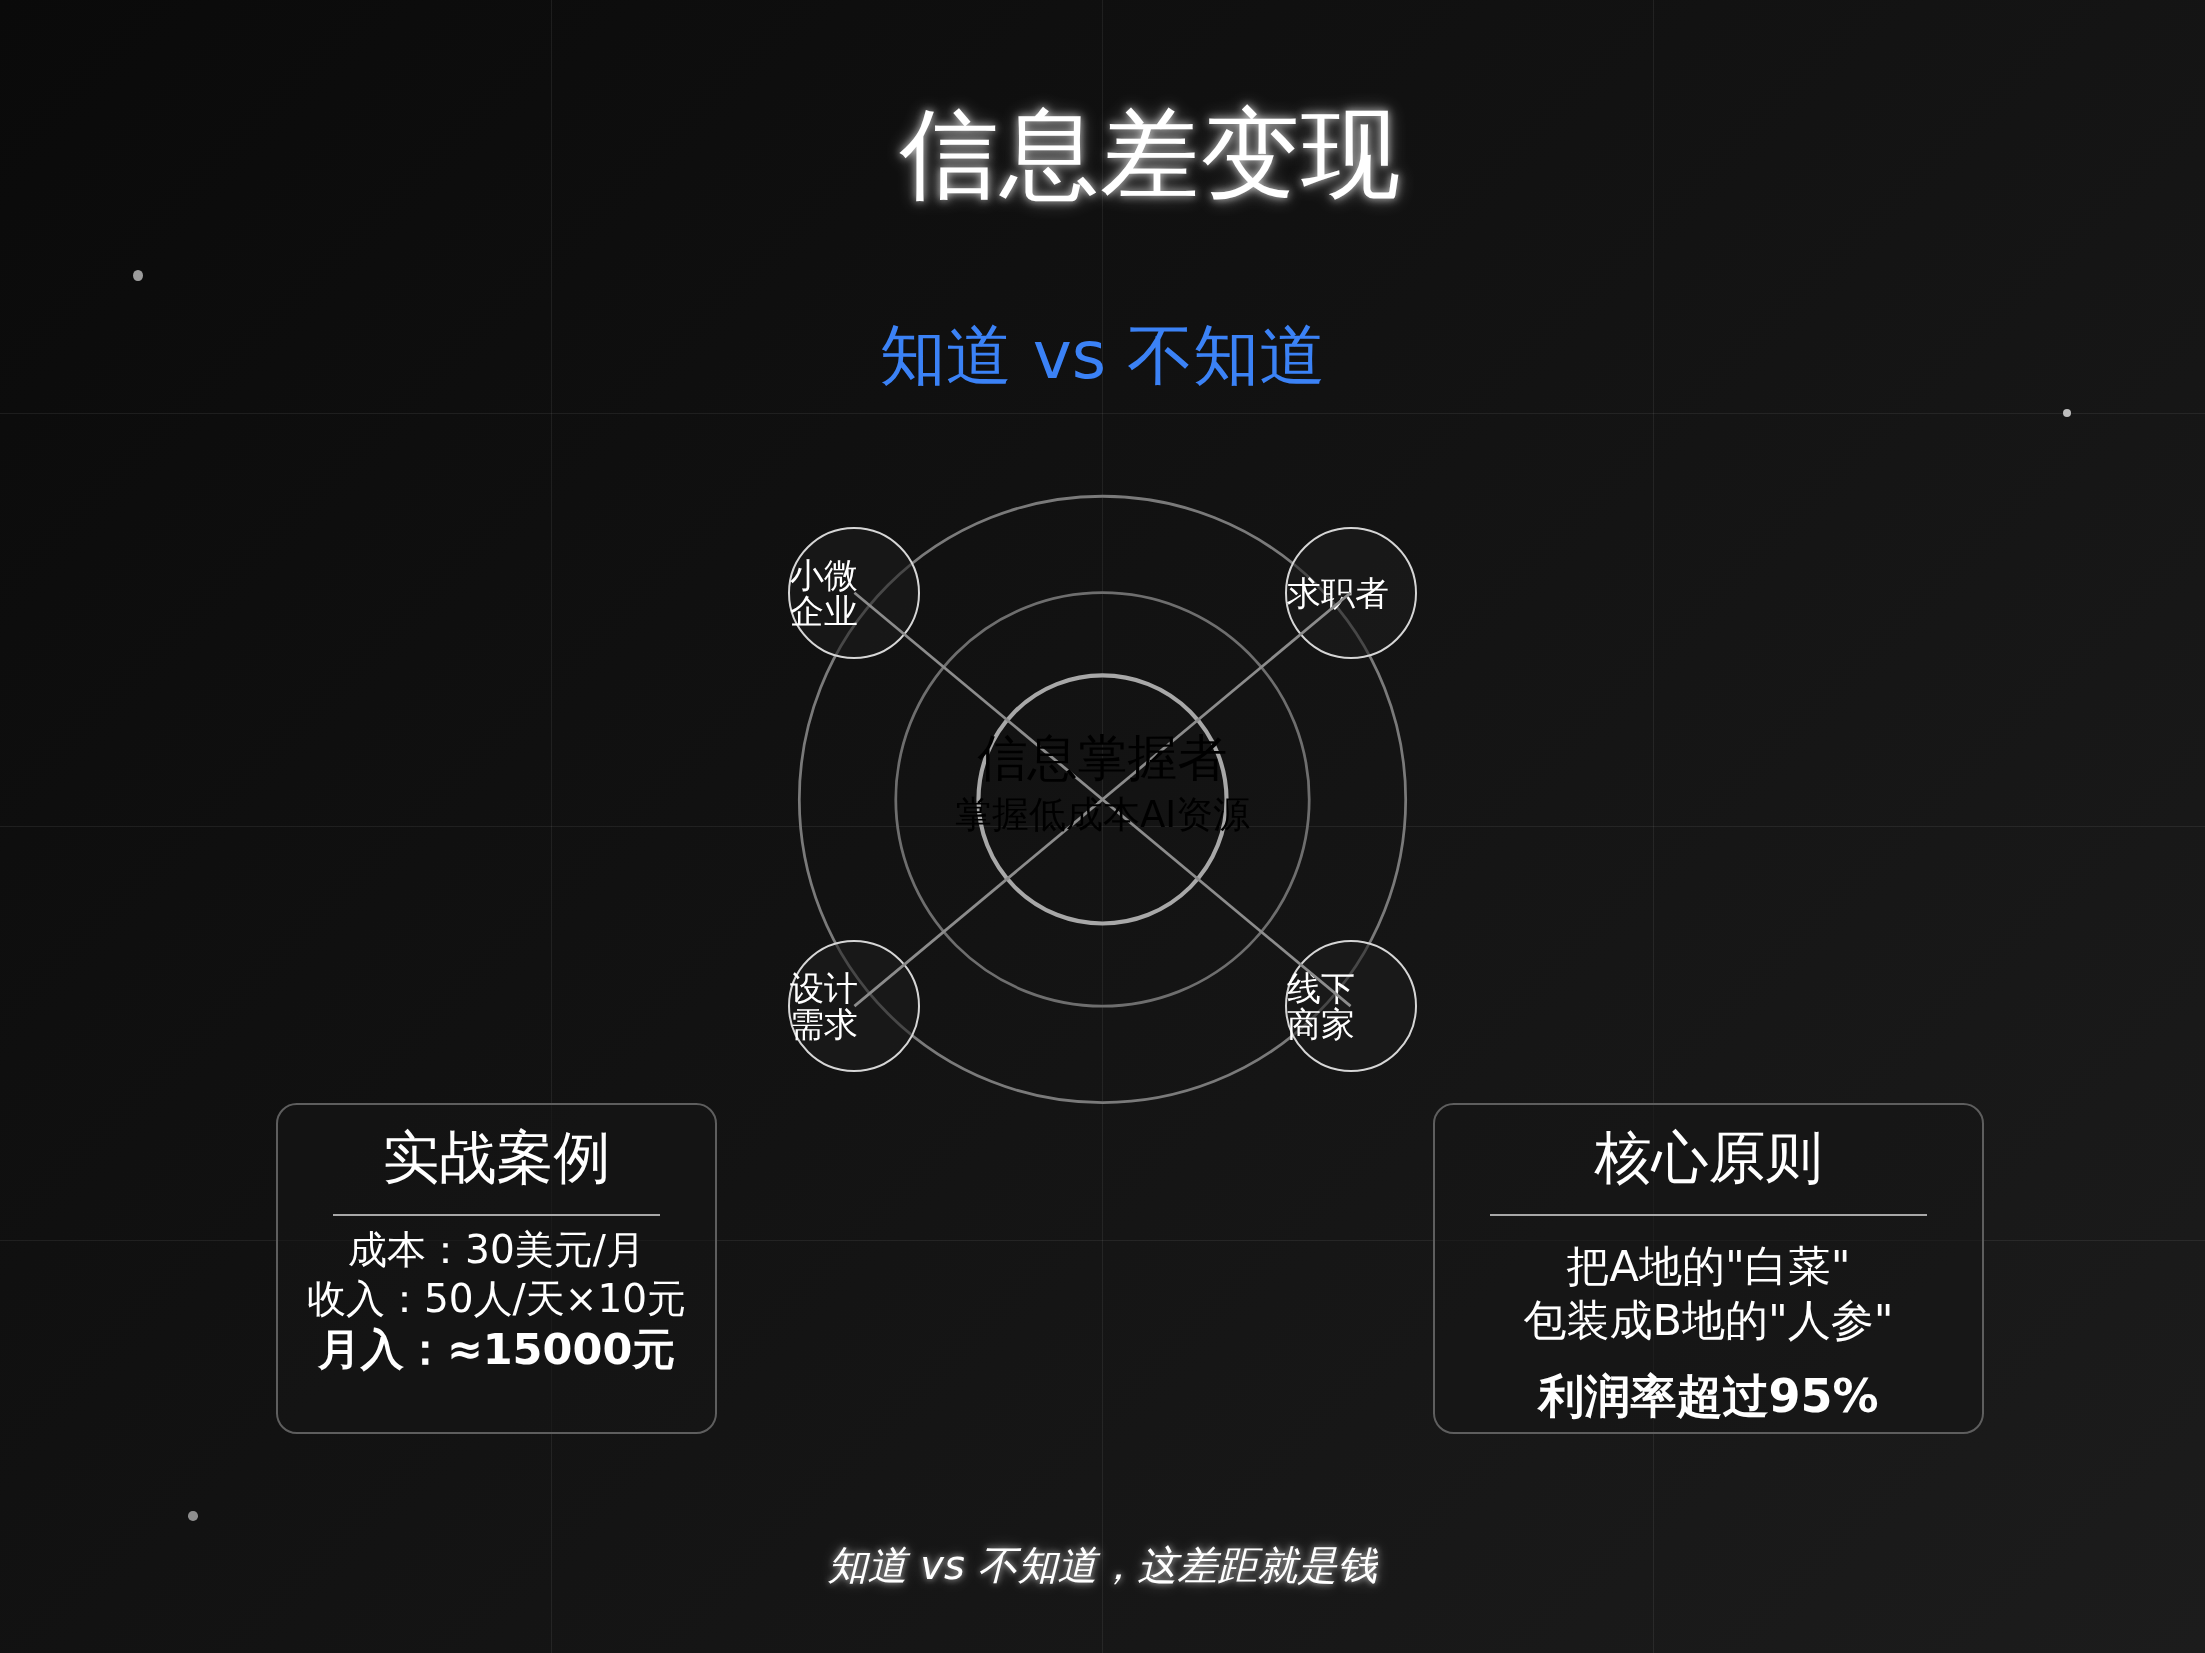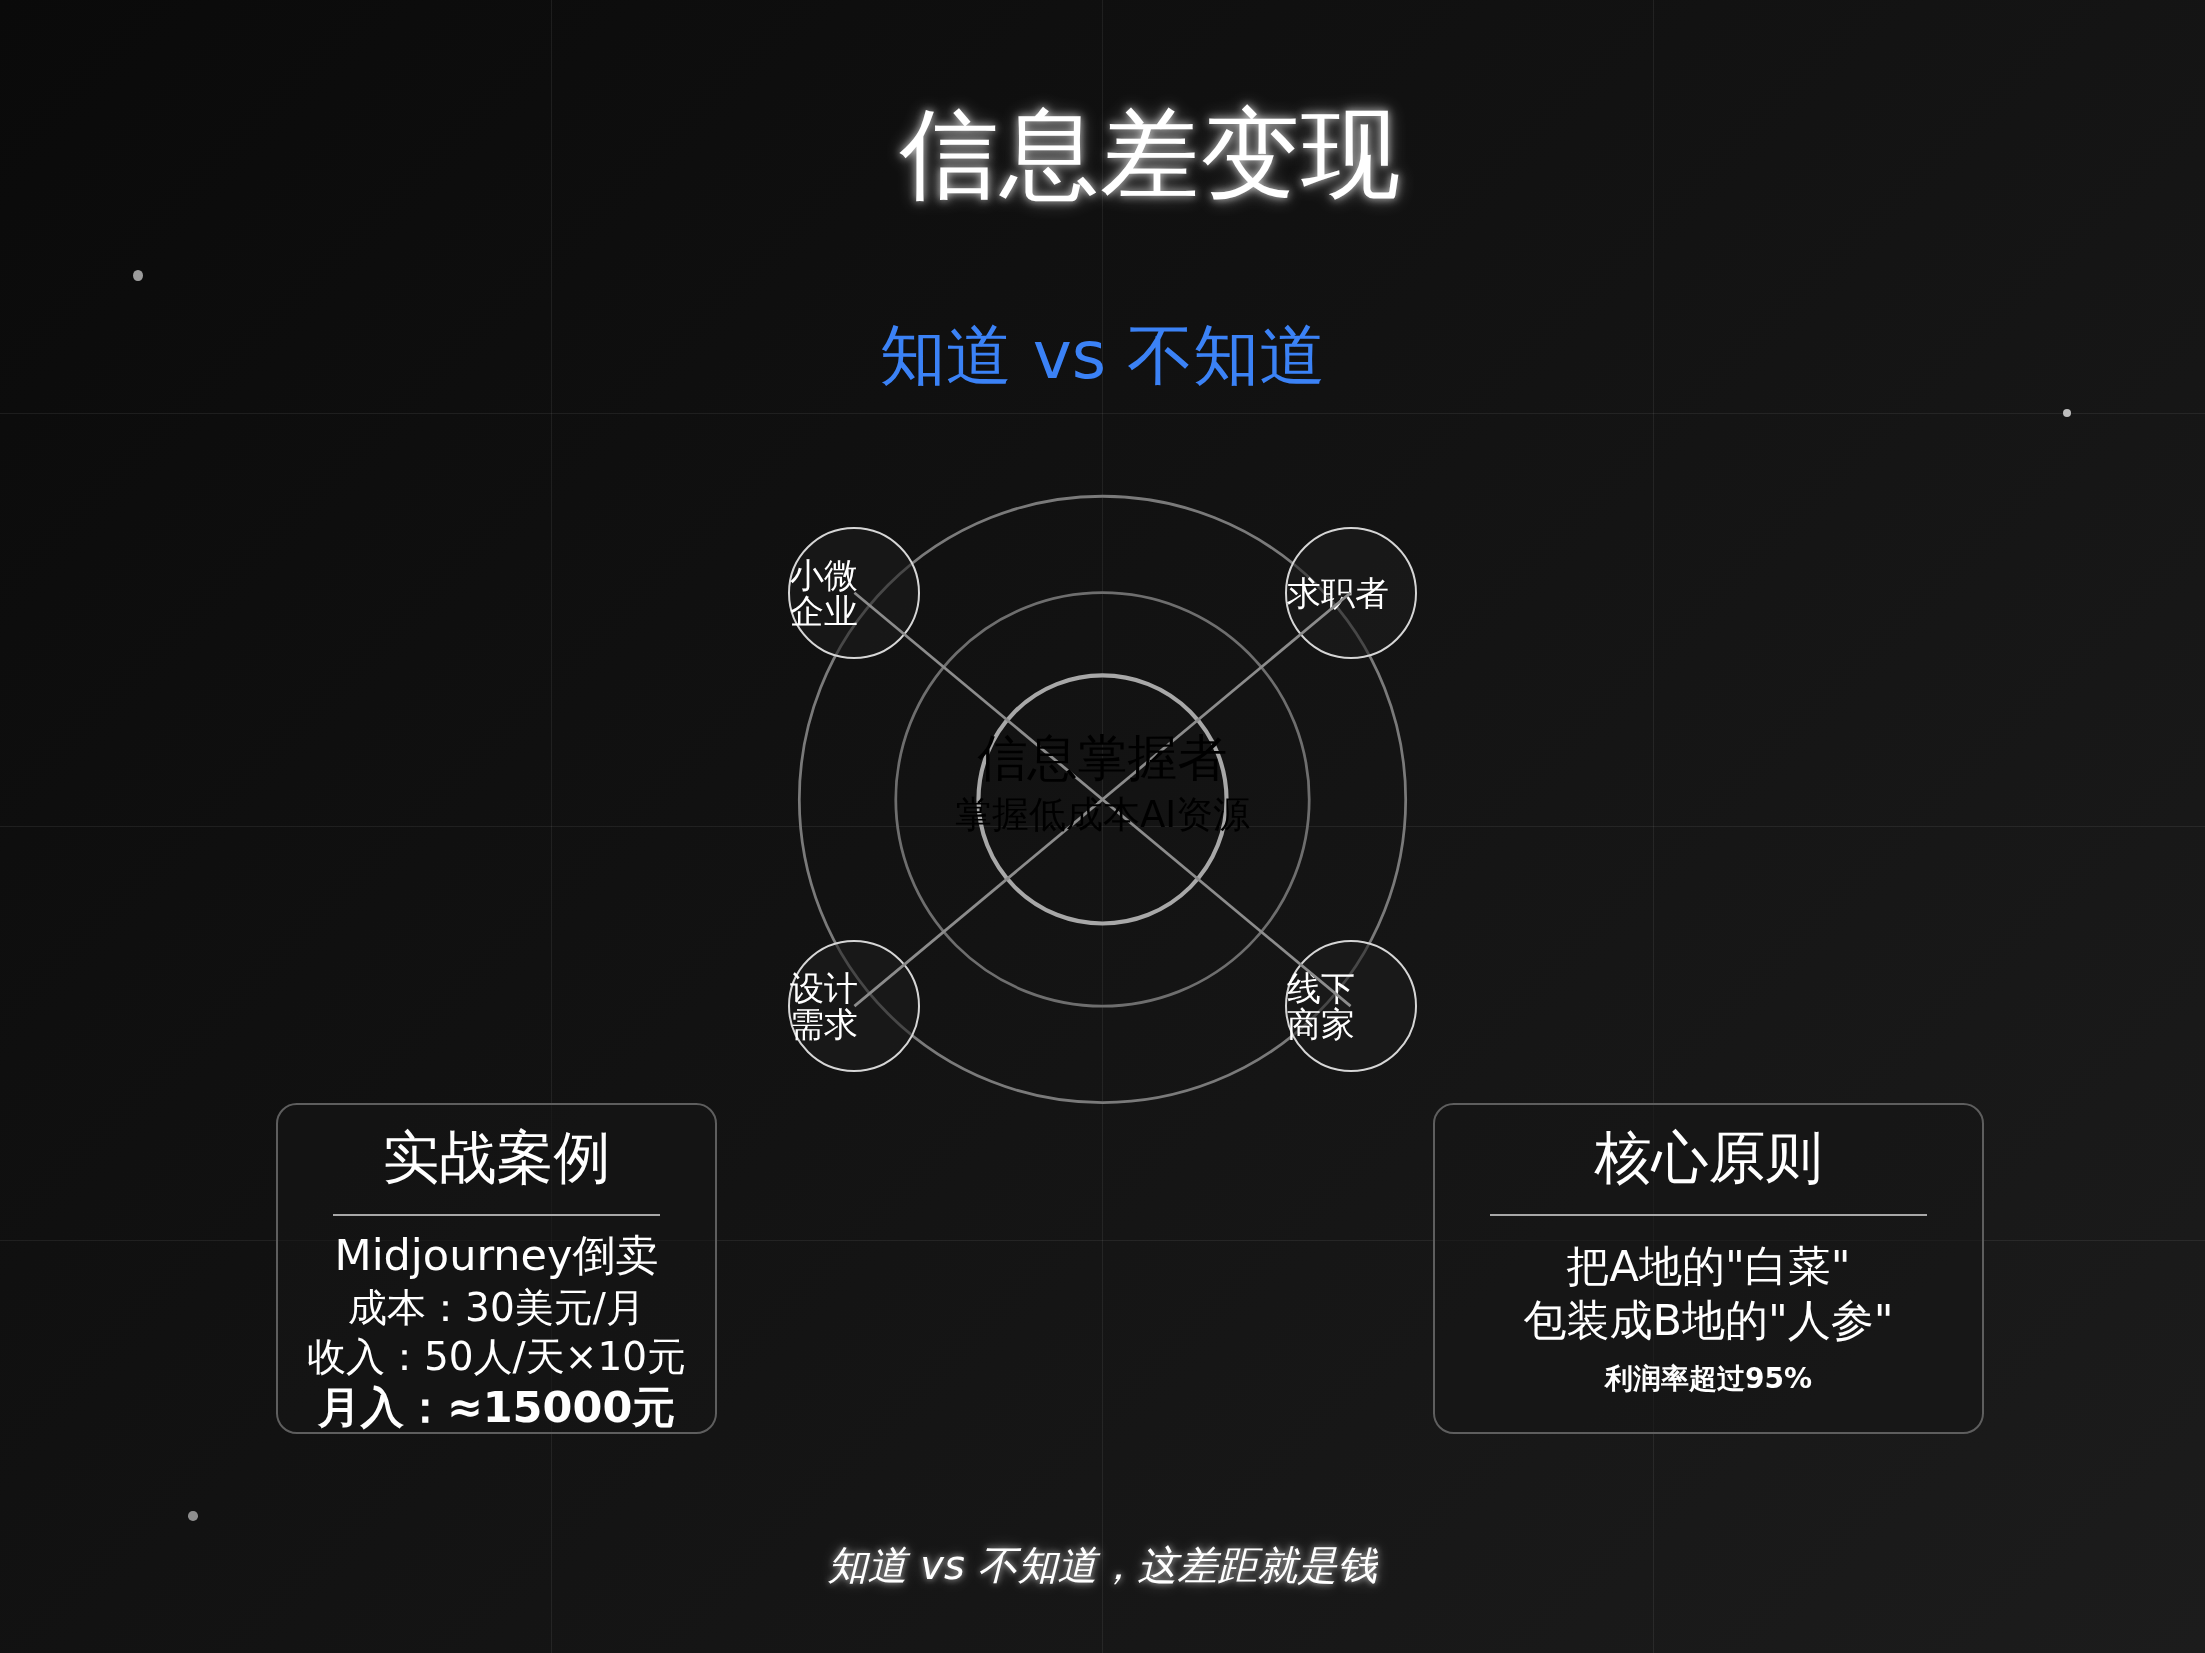--- a/index.html
+++ b/index.html
@@ -137,21 +137,21 @@
       display: block;
       white-space: nowrap;
     }
     .card.left .l1 { font-size: 43px; line-height: 58px; }
     .card.left .l2 { font-size: 39px; line-height: 48px; }
     .card.left .l3 { font-size: 39px; line-height: 50px; }
     .card.left .l4 { font-size: 43px; line-height: 50px; font-weight: bold; }
 
     .card.right .card-body { top: 134px; }
     .card.right .r1, .card.right .r2 { font-size: 43px; line-height: 54px; }
-    .card.right .r3 { font-size: 28px; line-height: 54px; font-weight: bold; margin-top: 5px; }
+    .card.right .r3 { font-size: 46px; line-height: 54px; font-weight: bold; margin-top: 22px; }
 
     .footer {
       position: absolute;
       left: 0;
       width: 2205px;
       top: 1531px;
       text-align: center;
       font-size: 40px;
       line-height: 69px;
       font-style: italic;
@@ -213,21 +213,20 @@
   </svg>
 
   <div class="center-text center-title">信息掌握者</div>
   <div class="center-text center-sub">掌握低成本AI资源</div>
 </div>
 
 <div class="card left">
   <div class="card-title">实战案例</div>
   <div class="card-divider"></div>
   <div class="card-body">
-    <span class="card-line l1">Midjourney倒卖</span>
     <span class="card-line l2">成本：30美元/月</span>
     <span class="card-line l3">收入：50人/天×10元</span>
     <span class="card-line l4">月入：≈15000元</span>
   </div>
 </div>
 
 <div class="card right">
   <div class="card-title">核心原则</div>
   <div class="card-divider"></div>
   <div class="card-body">

